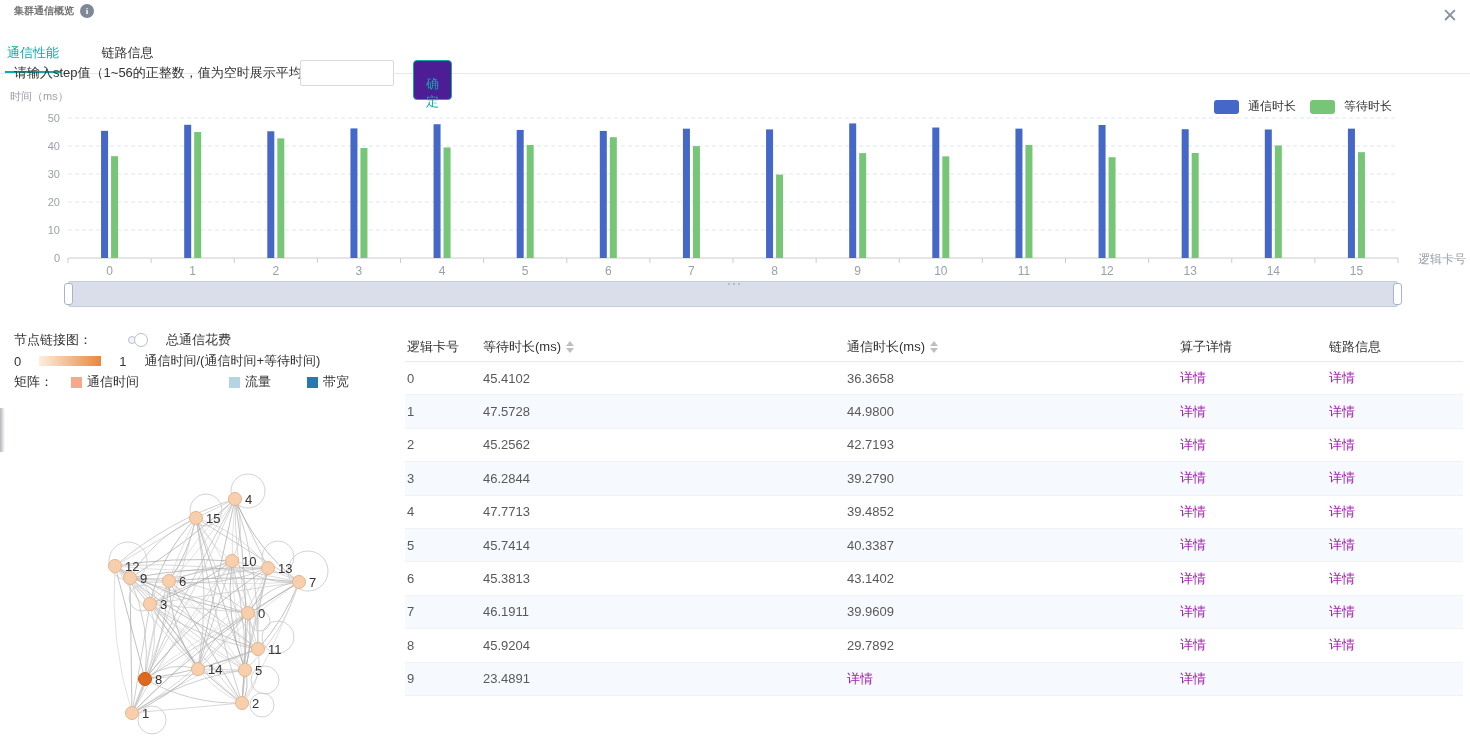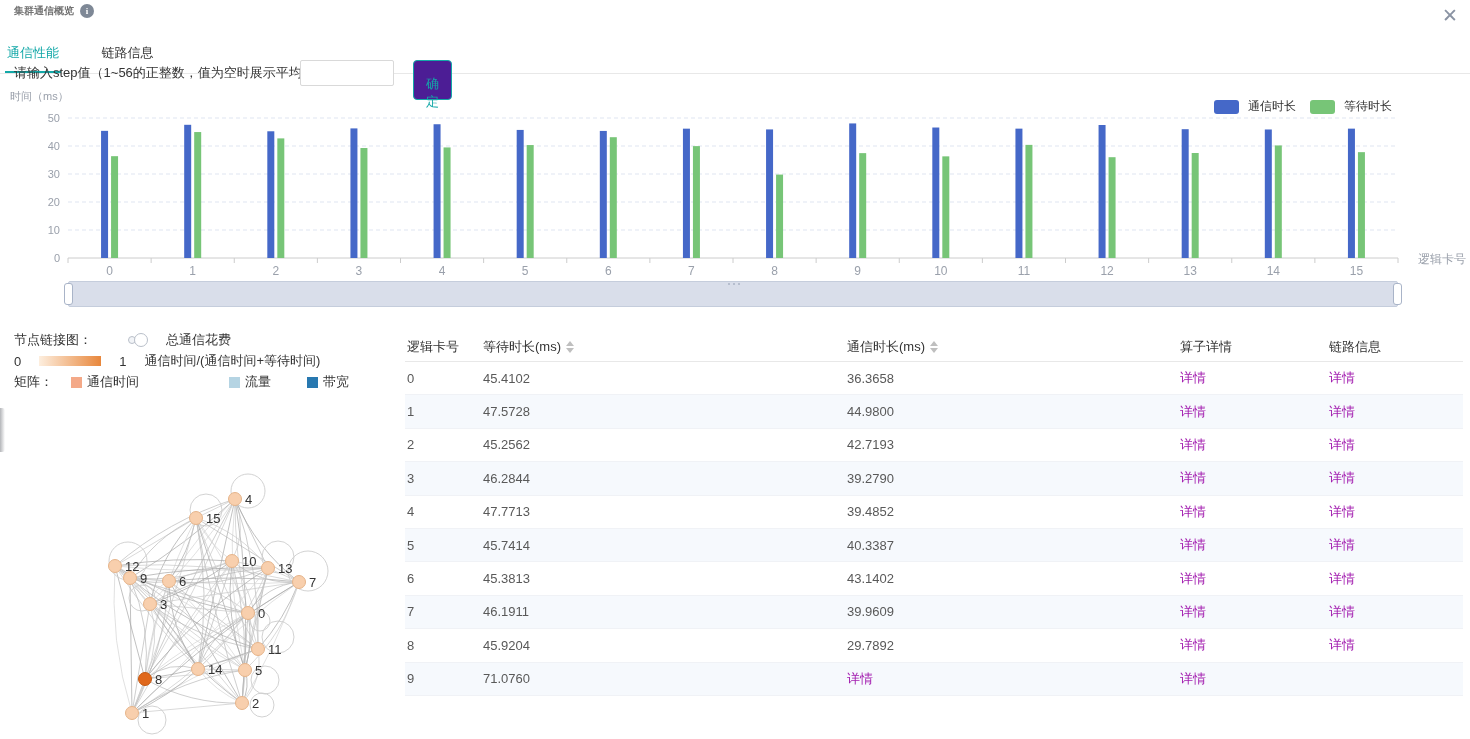--- a/index.html
+++ b/index.html
@@ -480,20 +480,20 @@
         </div>
         <div class="trow tbody-row">
           <span class="tcell">8</span>
           <span class="tcell">45.9204</span>
           <span class="tcell">29.7892</span>
           <span class="tcell"><span class="detail-link">详情</span></span>
           <span class="tcell"><span class="detail-link">详情</span></span>
         </div>
         <div class="trow tbody-row alt">
           <span class="tcell">9</span>
-          <span class="tcell">71.0760</span>
+          <span class="tcell">23.4891</span>
           <span class="tcell"><span class="detail-link">详情</span></span>
           <span class="tcell"><span class="detail-link">详情</span></span>
         </div>
       </div>
   </div>
 
 </div>
 
 </body></html>

